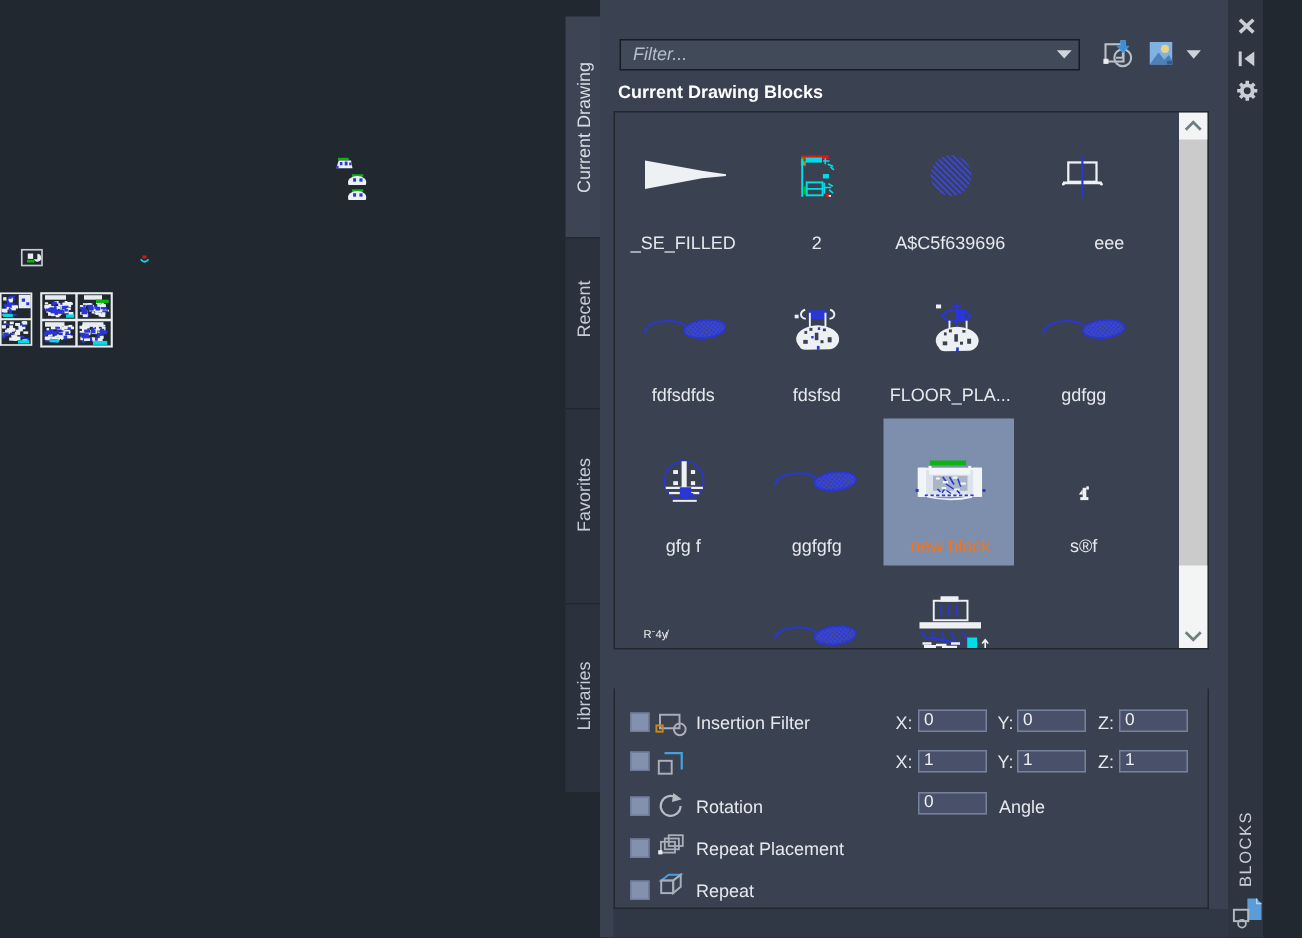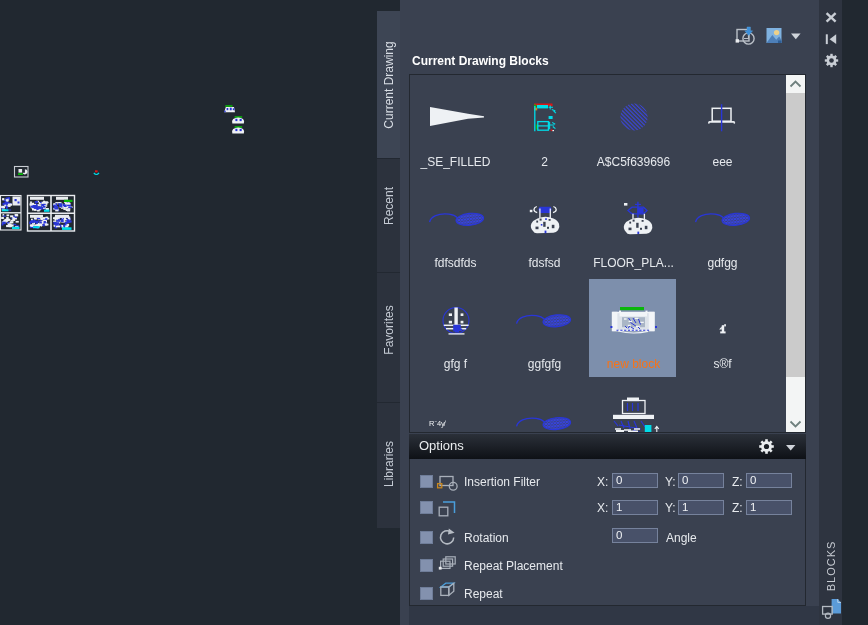--- a/index.html
+++ b/index.html
@@ -395,20 +395,26 @@
     </div>
 <div class="vtab" style="top:158px;height:114px;background:#2c323d;border-top:1px solid #222831">
       <span style="top:47px;color:#c6ccd5">Recent</span>
     </div>
 <div class="vtab" style="top:272px;height:130px;background:#2c323d;border-top:1px solid #222831">
       <span style="top:57px;color:#c6ccd5">Favorites</span>
     </div>
 <div class="vtab" style="top:402px;height:126px;background:#2c323d;border-top:1px solid #222831">
       <span style="top:61px;color:#c6ccd5">Libraries</span>
     </div>
+<div class="abs" style="left:413px;top:26px;width:307px;height:21px;background:#414a59;border:1px solid #171c23">
+<span style="position:absolute;left:8px;top:2px;font-size:12px;font-style:italic;color:#b6bec9">Filter...</span>
+<svg style="position:absolute;right:4px;top:6px" width="11" height="7" viewBox="0 0 11 7">
+        <polygon points="0.5,0.5 10.5,0.5 5.5,6" fill="#cfd4da"></polygon>
+      </svg>
+</div>
 <svg class="abs" style="left:730px;top:20px" width="80" height="30" viewBox="730 20 80 30">
 <rect x="737" y="29.5" width="12" height="11.5" fill="none" stroke="#b9bfc7" stroke-width="1.4"></rect>
 <rect x="735.6" y="39.2" width="3.4" height="3.4" fill="#e9ebee"></rect>
 <circle cx="748.5" cy="38.5" r="5.6" fill="none" stroke="#b9bfc7" stroke-width="1.4"></circle>
 <path d="M744,38.5 L748.5,38.5 L748.5,34" fill="none" stroke="#b9bfc7" stroke-width="1.2"></path>
 <path d="M747,27 h3.4 v3.8 h2.2 l-3.9,4.6 l-3.9,-4.6 h2.2 z" fill="#3c8ed8" stroke="#5ea6e2" stroke-width="0.4"></path>
 <rect x="766.5" y="28" width="15" height="15" fill="#7fb2e0"></rect>
 <circle cx="776.6" cy="32.6" r="2.7" fill="#ecd08a"></circle>
 <polygon points="766.5,43 772.3,35 776.2,39.8 779.2,36.6 781.5,40.2 781.5,43" fill="#4d7fb8"></polygon>
 <rect x="778" y="40.5" width="3.5" height="2.5" fill="#2d5e96"></rect>
@@ -558,53 +564,39 @@
 <path d="M614,421 l4,5 m3,-5 l3,7 m4,-7 l2,8 m4,-8 l3,7 m4,-7 l4,6 m-26,-2 l22,4 m-24,1 l10,4 m6,-4 l8,3" stroke="#2936d8" stroke-width="1.2" fill="none"></path>
 <path d="M616,431 h8 m4,0.5 h10" stroke="#eef1f4" stroke-width="2" fill="none"></path>
 <rect x="644.8" y="425" width="6.6" height="7" fill="#00dce8"></rect>
 <path d="M615,429 h6 m3,1 h7 m3,-1 h6" stroke="#eef1f4" stroke-width="1.6" fill="none"></path>
 <path d="M656.8,433 v-6.5 m-2,2.5 l2,-2.5 l2,2.5" stroke="#eef1f4" stroke-width="1.1" fill="none"></path>
 </g>
 </svg>
 <div class="lbl" style="left:2px;top:80px;width:87px">_SE_FILLED</div>
 <div class="lbl" style="left:91px;top:80px;width:87px">2</div>
 <div class="lbl" style="left:180px;top:80px;width:87px">A$C5f639696</div>
-<div class="lbl" style="left:269px;top:80px;width:87px">eee</div>
+<div class="lbl" style="left:286px;top:80px;width:87px">eee</div>
 <div class="lbl" style="left:2px;top:181px;width:87px">fdfsdfds</div>
 <div class="lbl" style="left:91px;top:181px;width:87px">fdsfsd</div>
 <div class="lbl" style="left:180px;top:181px;width:87px">FLOOR_PLA...</div>
 <div class="lbl" style="left:269px;top:181px;width:87px">gdfgg</div>
 <div class="lbl" style="left:2px;top:282px;width:87px">gfg f</div>
 <div class="lbl" style="left:91px;top:282px;width:87px">ggfgfg</div>
 <div class="lbl" style="left:180px;top:282px;width:87px;color:#f97316">new block</div>
 <div class="lbl" style="left:269px;top:282px;width:87px">s®f</div>
 <div class="abs" style="left:376px;top:0;width:19px;height:357px;background:#cbcbcb">
 <div class="abs" style="left:0;top:0;width:19px;height:18px;background:#f3f5f5"></div>
 <svg class="abs" style="left:3px;top:5px" width="13" height="8" viewBox="0 0 13 8">
           <polyline points="1.5,6.5 6.5,1.5 11.5,6.5" fill="none" stroke="#6e807e" stroke-width="1.8"></polyline>
         </svg>
 <div class="abs" style="left:0;top:302px;width:19px;height:55px;background:#f3f5f5"></div>
 <svg class="abs" style="left:3px;top:345px" width="13" height="8" viewBox="0 0 13 8">
           <polyline points="1.5,1.5 6.5,6.5 11.5,1.5" fill="none" stroke="#6e807e" stroke-width="1.8"></polyline>
         </svg>
 </div>
-</div>
-<div class="abs" style="left:409px;top:434px;width:397px;height:25px;background:linear-gradient(#2b3039,#0e1116)">
-<span style="position:absolute;left:10px;top:4px;font-size:13px;color:#e9ecee">Options</span>
-<svg style="position:absolute;left:346px;top:3px" width="46" height="19" viewBox="0 0 46 19">
-<g stroke="#e9ecee" stroke-width="2.6">
-          <line x1="11.5" y1="2.2" x2="11.5" y2="16.8"></line>
-          <line x1="4.2" y1="9.5" x2="18.8" y2="9.5"></line>
-          <line x1="6.3" y1="4.3" x2="16.7" y2="14.7"></line>
-          <line x1="16.7" y1="4.3" x2="6.3" y2="14.7"></line>
-        </g>
-<circle cx="11.5" cy="9.5" r="5.4" fill="#e9ecee"></circle>
-        <circle cx="11.5" cy="9.5" r="2.6" fill="#191d24"></circle>
-<polygon points="31,8 40.4,8 35.7,13.4" fill="#d0d4da"></polygon>
-</svg>
 </div>
 <div class="abs" style="left:409px;top:459px;width:397px;height:147px;background:#3a4150;border-left:1px solid #232830;border-right:1px solid #232830;border-bottom:1px solid #232830"></div>
 <div class="abs" style="left:409px;top:606px;width:433px;height:19px;background:#303745"></div>
 <div class="cb" style="top:475px"></div>
 <div class="cb" style="top:501px"></div>
 <div class="cb" style="top:530.5px"></div>
 <div class="cb" style="top:558.5px"></div>
 <div class="cb" style="top:586.5px"></div>
 <svg class="abs" style="left:435px;top:470px" width="26" height="132" viewBox="435 470 26 132">
 <rect x="440" y="476.5" width="13" height="9" fill="none" stroke="#a9b0ba" stroke-width="1.3"></rect>

